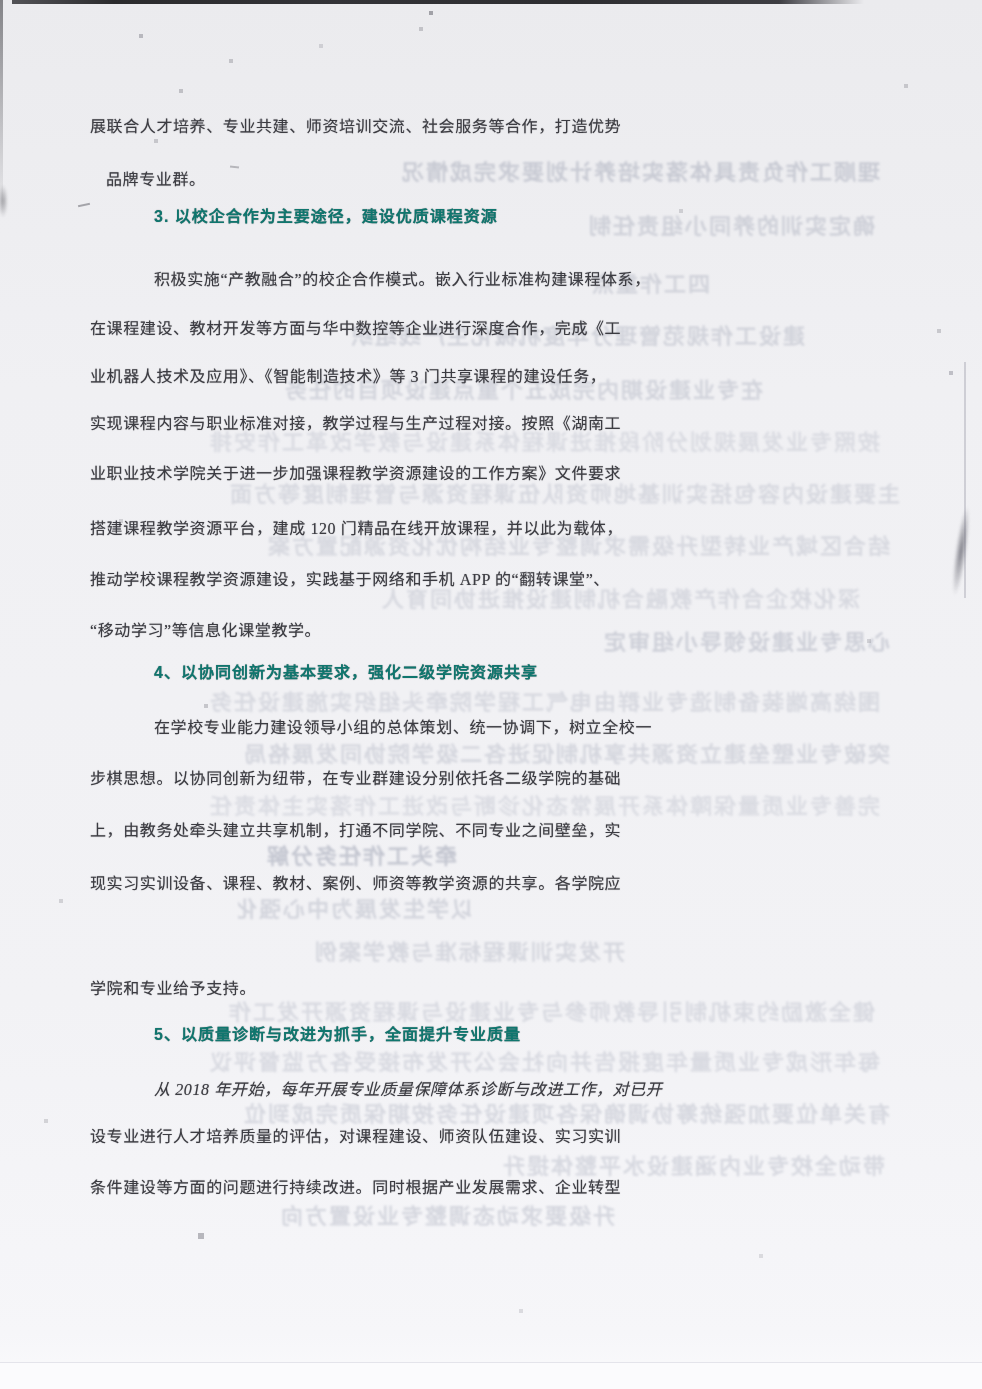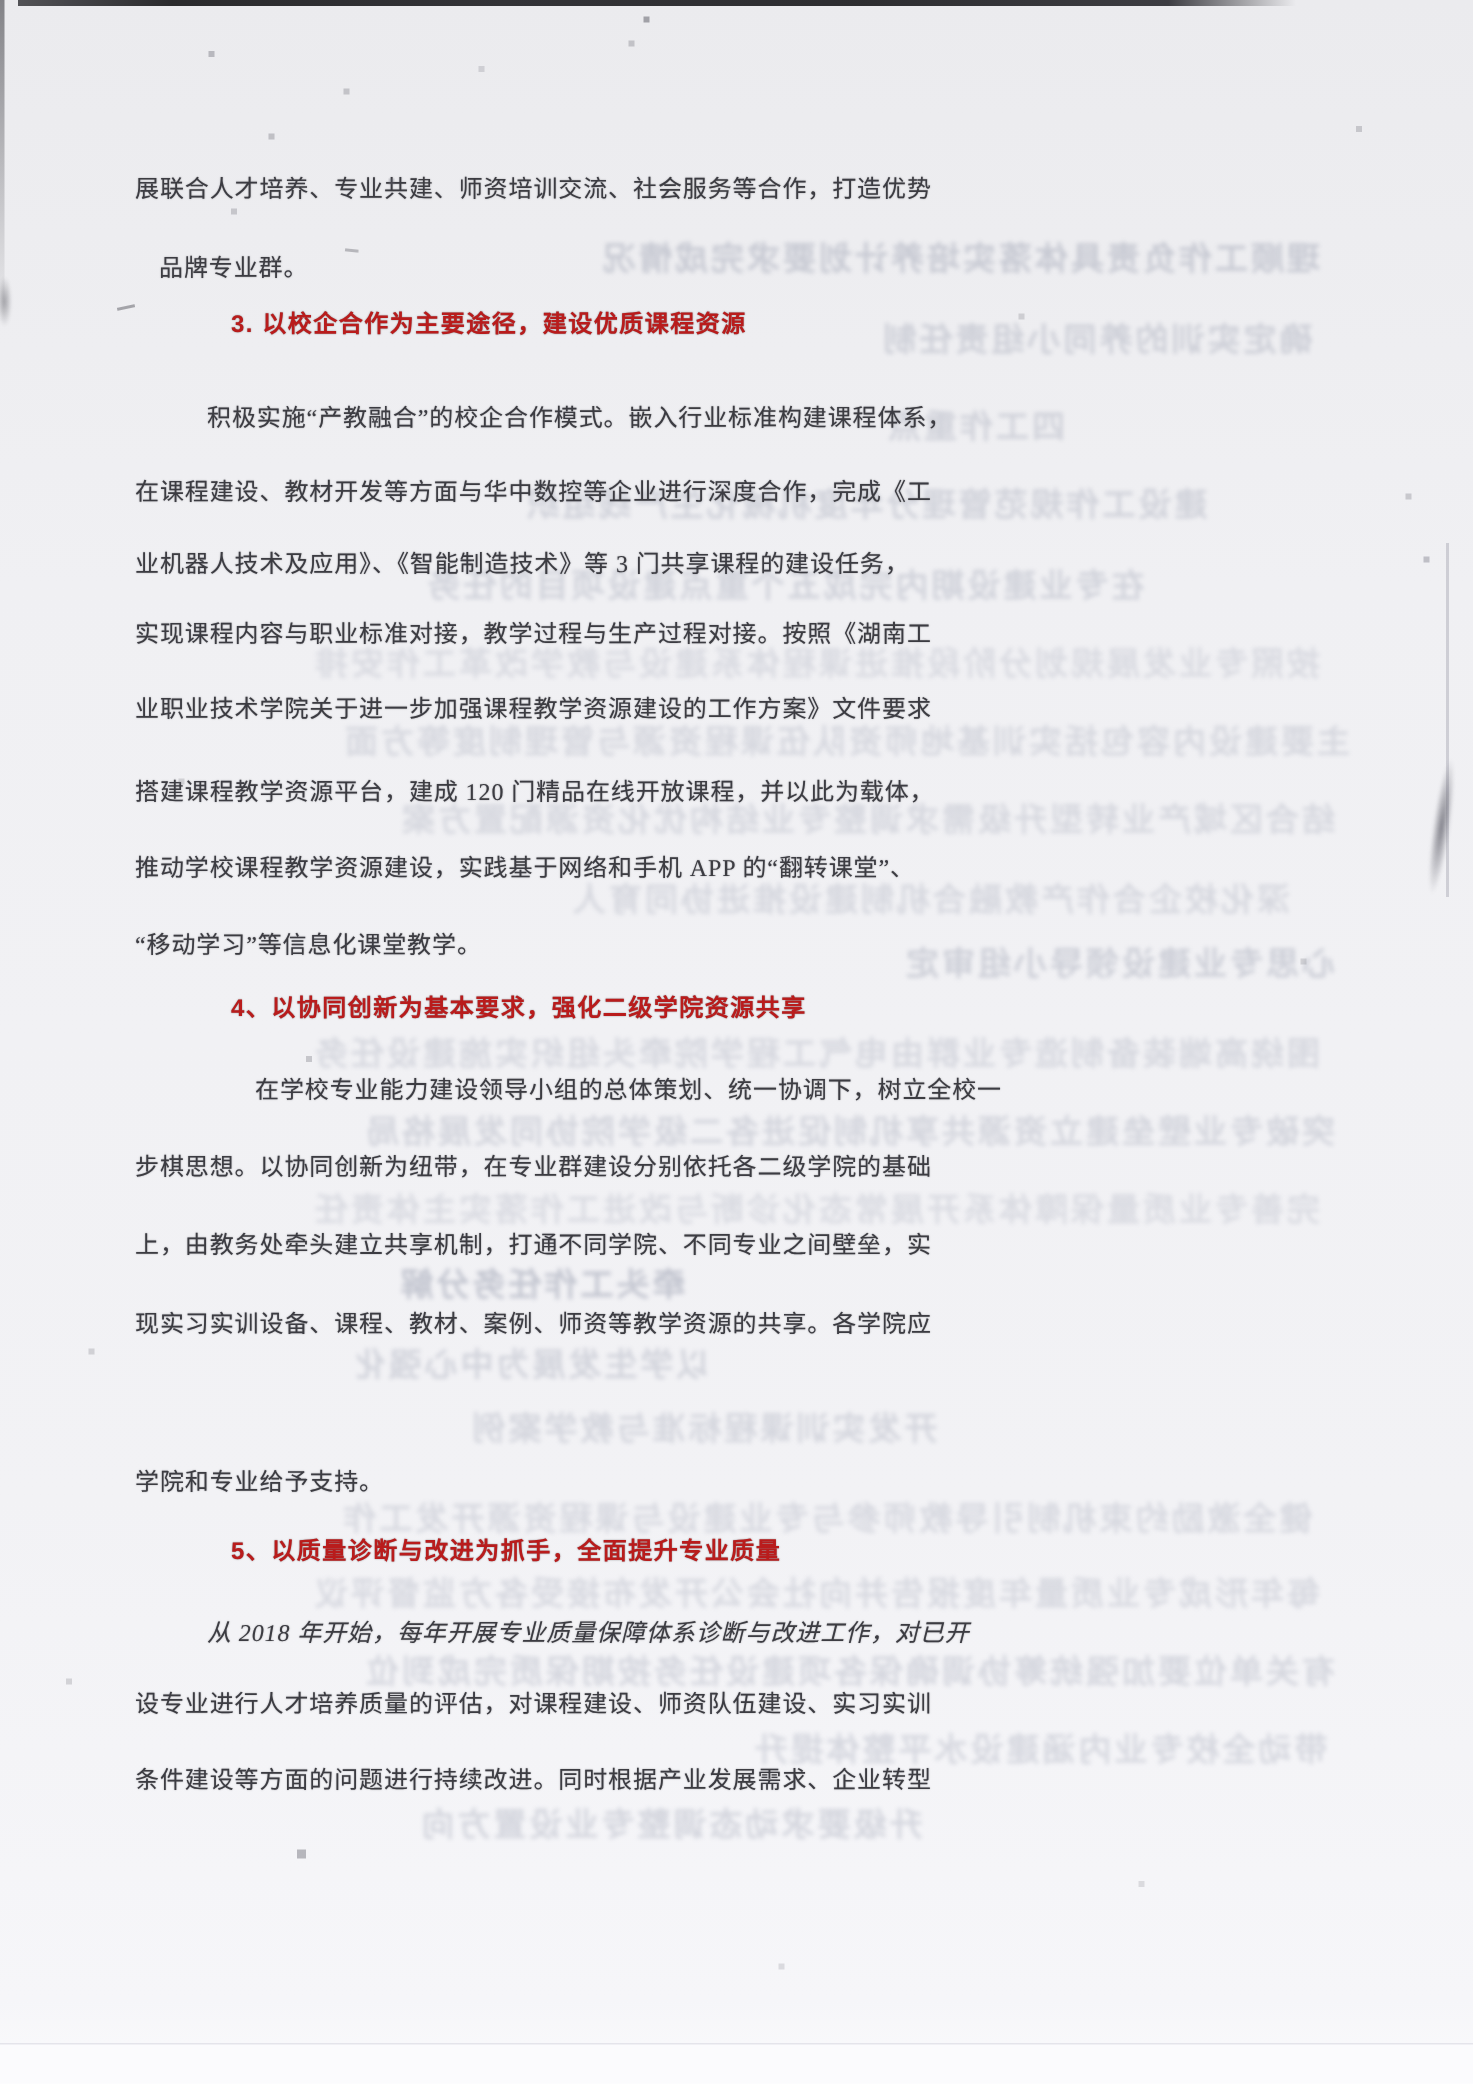--- a/index.html
+++ b/index.html
@@ -11,23 +11,23 @@
   #scan-page{position:absolute;inset:0;}
 
   
   #text-layer{position:absolute;inset:0;}
   .line{
     position:absolute;height:50px;line-height:50px;white-space:nowrap;
     font-size:16px;letter-spacing:0.6px;color:#3c3c42;
     text-shadow:0 0 1px rgba(60,60,66,.55);
   }
   .cont{left:90px;}
-  .indent{left:138px;}
+  .indent{left:154px;}
   .heading{
-    left:154px;font-weight:bold;letter-spacing:1px;color:#b91c1c;
+    left:154px;font-weight:bold;letter-spacing:1px;color:#0f766e;
     font-family:"Liberation Sans", sans-serif;
     text-shadow:0 0 1px rgba(45,45,50,.6);
   }
 
   
   #ghost-layer{position:absolute;inset:0;}
   .ghost{
     position:absolute;height:30px;line-height:30px;white-space:nowrap;overflow:hidden;
     font-size:22px;letter-spacing:2px;font-weight:bold;color:#8d93a6;
     transform:scaleX(-1);filter:blur(1.3px);
@@ -122,21 +122,21 @@
       <div class="line heading" style="top: 192px;">3. 以校企合作为主要途径，建设优质课程资源</div>
       <div class="line indent" style="top: 255px;">积极实施“产教融合”的校企合作模式。嵌入行业标准构建课程体系，</div>
       <div class="line cont" style="top: 304px;">在课程建设、教材开发等方面与华中数控等企业进行深度合作，完成《工</div>
       <div class="line cont" style="top: 352px;">业机器人技术及应用》、《智能制造技术》等 3 门共享课程的建设任务，</div>
       <div class="line cont" style="top: 399px;">实现课程内容与职业标准对接，教学过程与生产过程对接。按照《湖南工</div>
       <div class="line cont" style="top: 449px;">业职业技术学院关于进一步加强课程教学资源建设的工作方案》文件要求</div>
       <div class="line cont" style="top: 504px;">搭建课程教学资源平台，建成 120 门精品在线开放课程，并以此为载体，</div>
       <div class="line cont" style="top: 555px;">推动学校课程教学资源建设，实践基于网络和手机 APP 的“翻转课堂”、</div>
       <div class="line cont" style="top: 606px;">“移动学习”等信息化课堂教学。</div>
       <div class="line heading" style="top: 648px;">4、以协同创新为基本要求，强化二级学院资源共享</div>
-      <div class="line indent" style="top: 703px; margin-left: 32px;">在学校专业能力建设领导小组的总体策划、统一协调下，树立全校一</div>
+      <div class="line indent" style="top: 703px;">在学校专业能力建设领导小组的总体策划、统一协调下，树立全校一</div>
       <div class="line cont" style="top: 754px;">步棋思想。以协同创新为纽带，在专业群建设分别依托各二级学院的基础</div>
       <div class="line cont" style="top: 806px; text-align: right;">上，由教务处牵头建立共享机制，打通不同学院、不同专业之间壁垒，实</div>
       <div class="line cont" style="top: 859px;">现实习实训设备、课程、教材、案例、师资等教学资源的共享。各学院应</div>
       <div class="line cont" style="top: 964px;">学院和专业给予支持。</div>
       <div class="line heading" style="top: 1010px;">5、以质量诊断与改进为抓手，全面提升专业质量</div>
       <div class="line indent" style="top: 1065px; font-style: italic;">从 2018 年开始，每年开展专业质量保障体系诊断与改进工作，对已开</div>
       <div class="line cont" style="top: 1112px;">设专业进行人才培养质量的评估，对课程建设、师资队伍建设、实习实训</div>
       <div class="line cont" style="top: 1163px;">条件建设等方面的问题进行持续改进。同时根据产业发展需求、企业转型</div>
     </div>
 

